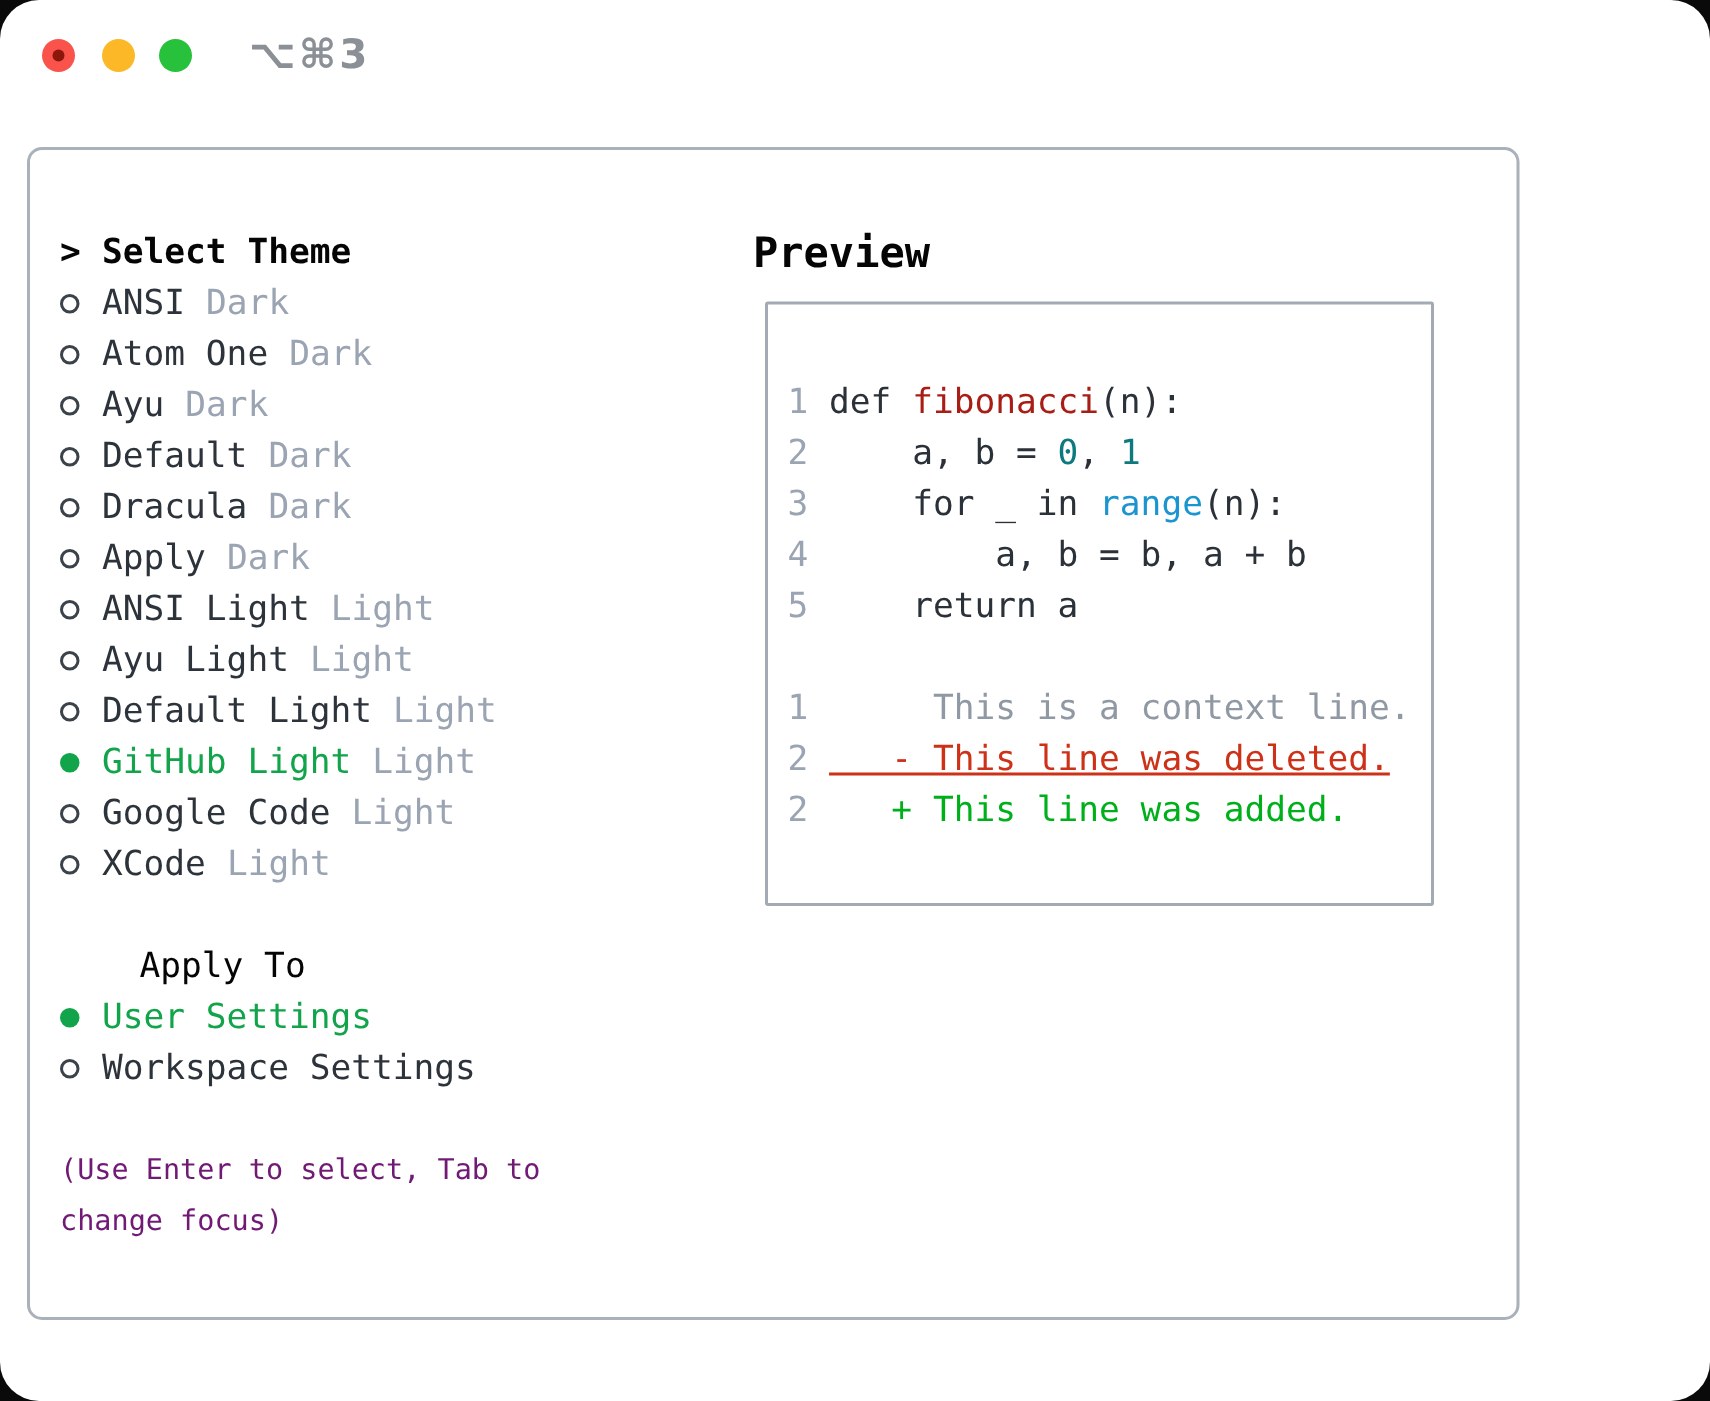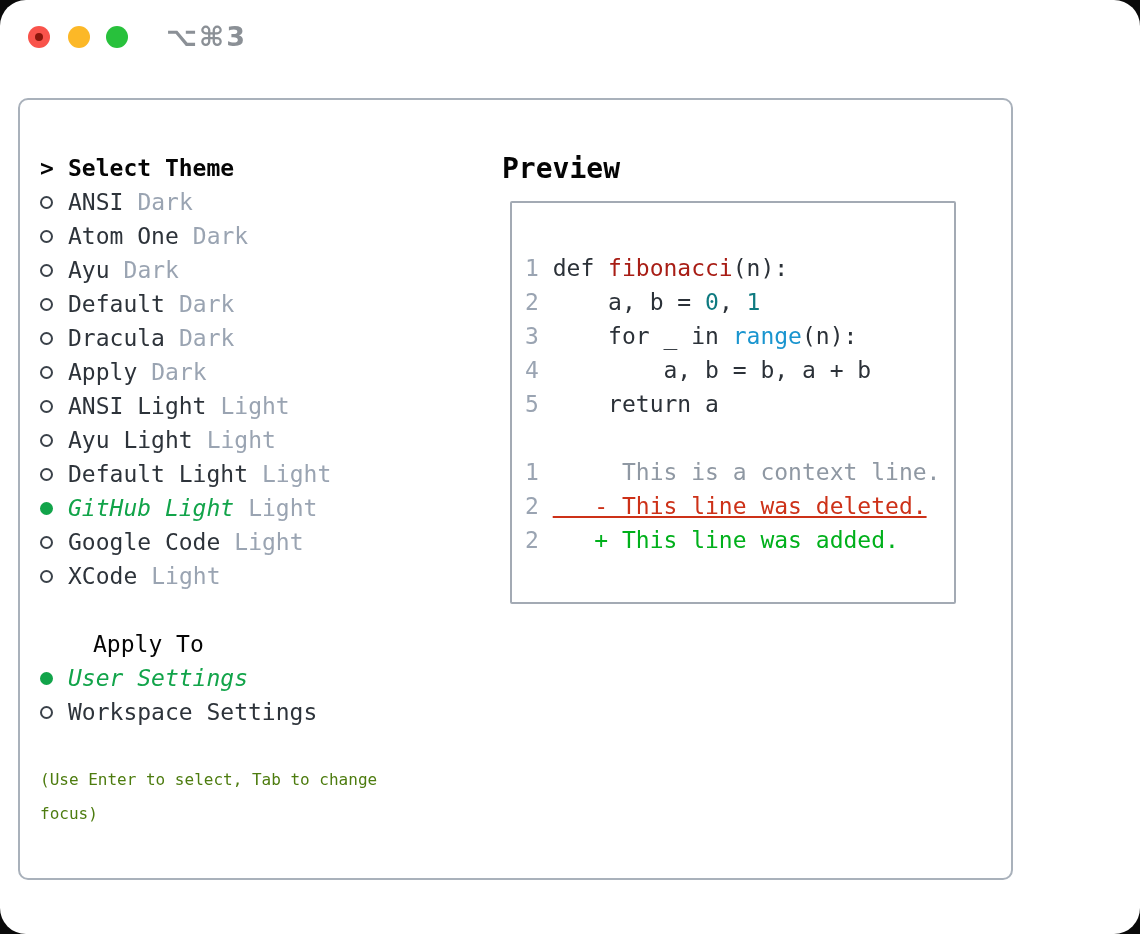--- a/index.html
+++ b/index.html
@@ -49,25 +49,25 @@
   .left-col{position:absolute;left:20px;top:51px;}
   .row{display:flex;align-items:center;height:34px;font-size:23px;white-space:pre;}
   .spacer{height:34px;}
   .marker{width:28px;flex:none;display:flex;align-items:center;}
   .radio{width:13px;height:13px;border-radius:50%;border:2px solid #3b424a;}
   .radio.on{background:var(--select-green);border-color:var(--select-green);}
   .caret{font-weight:bold;color:var(--heading);font-size:23px;}
   .heading{font-weight:bold;color:var(--heading);}
   .subheading{color:var(--heading);margin-left:25px;}
   .label{color:var(--ink);}
-  .label.selected{color:var(--select-green);font-style:italic;}
+  .label.selected{color:var(--select-green);}
   .tag{color:var(--muted);margin-left:14px;}
   .help{
     width:400px;margin-top:0;
-    color:#4d7c0f;font-size:16px;line-height:34px;
+    color:#701a75;font-size:19px;line-height:34px;
   }
   
   .preview-heading-row{position:absolute;left:482px;top:51px;height:34px;display:flex;align-items:center;}
   .preview-heading{font-weight:bold;color:var(--heading);font-size:28px;}
   .preview-box{
     position:absolute;left:490px;top:101px;
     width:446px;height:403px;
     border:2px solid var(--box-border);
     border-radius:2px;
     background:#fff;

